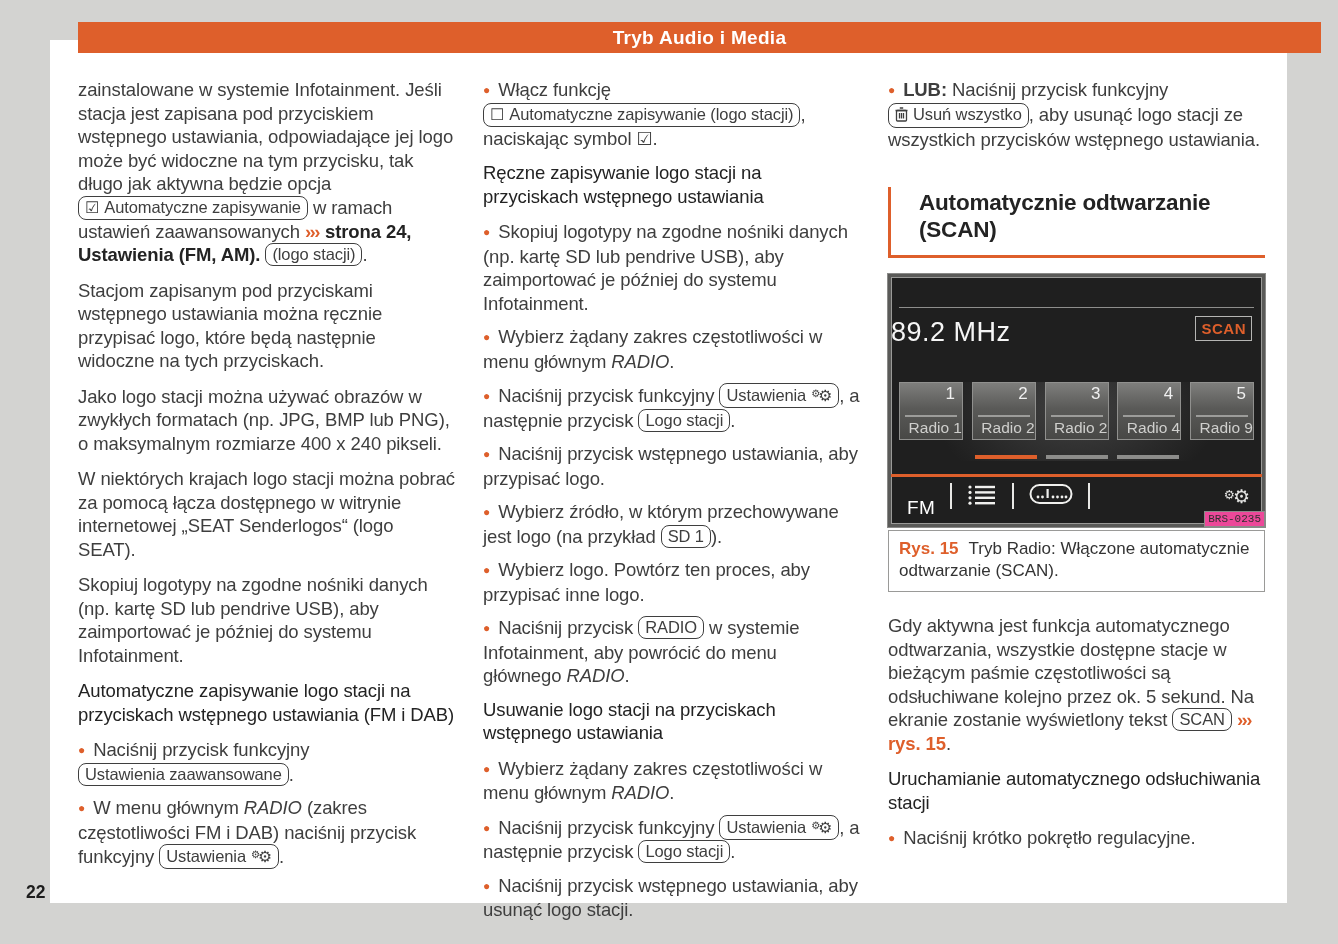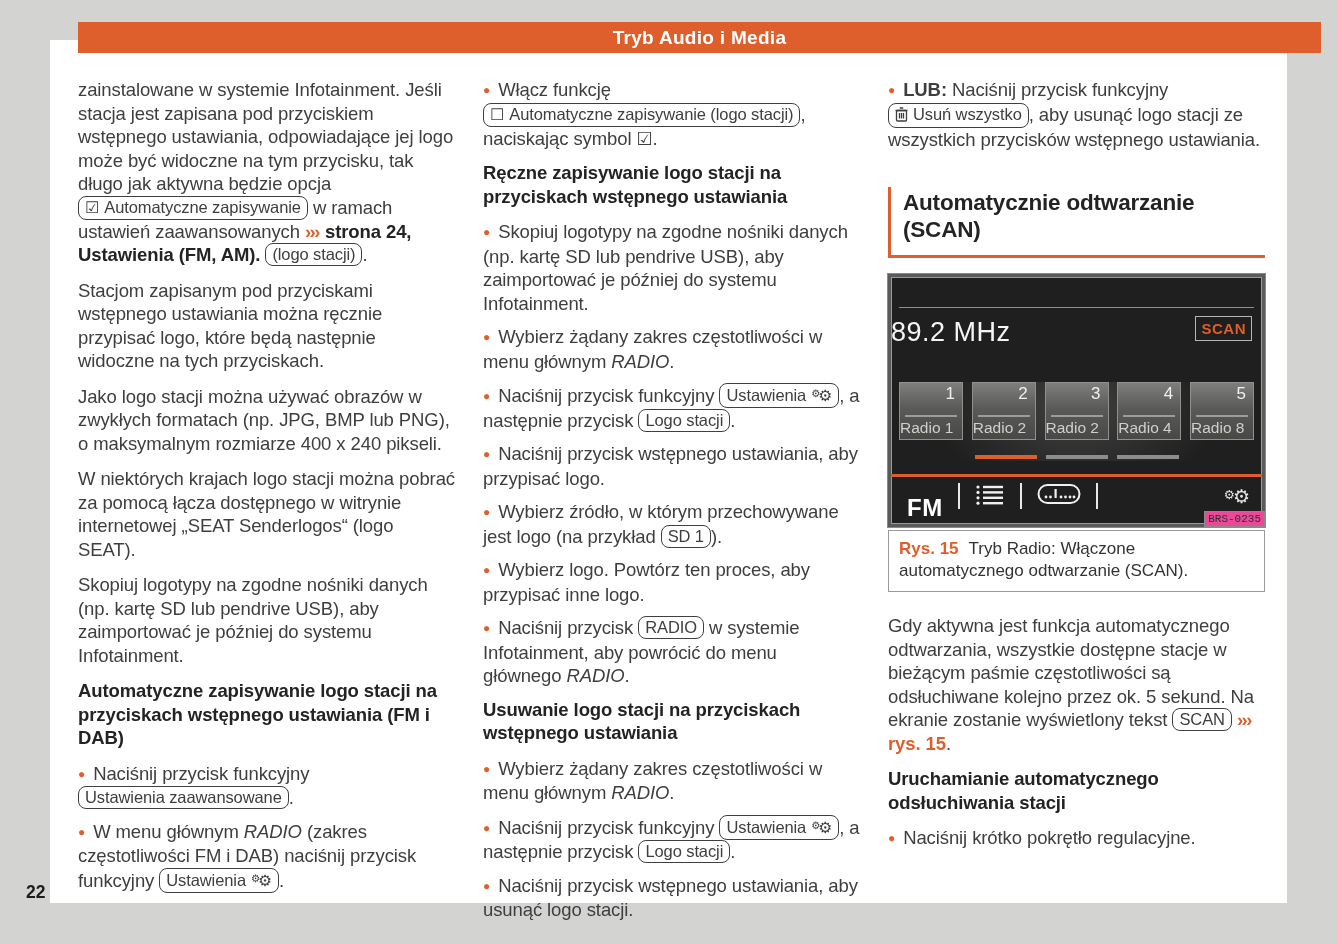--- a/index.html
+++ b/index.html
@@ -29,27 +29,27 @@
   .page-number{
     position:absolute;left:26px;top:882px;
     font-size:17.5px;font-weight:bold;color:#1d1d1d;
   }
   .col{position:absolute;top:38px;width:377px;}
   .col1{left:28px}.col2{left:433px}.col3{left:838px}
   .para{margin:0 0 12px;font-size:18.5px;line-height:23.5px;letter-spacing:-.1px;}
   .para.bullet{margin-bottom:10px;}
   .dot{color:var(--accent);font-size:12px;margin-right:8px;vertical-align:2px;}
   .subheading{
-    font-size:18.5px;line-height:23.5px;font-weight:bold;color:var(--heading);
+    font-size:18.5px;line-height:23.5px;font-weight:normal;color:var(--heading);
     margin:8px 0 12px;letter-spacing:-.1px;
   }
   .section-heading{
     font-size:22.5px;line-height:27px;font-weight:bold;color:var(--heading);
     border-left:3px solid var(--accent);border-bottom:3px solid var(--accent);
-    padding:2px 0 12px 12px;margin:36px 0 16px;letter-spacing:-.2px;
+    padding:2px 0 12px 28px;margin:36px 0 16px;letter-spacing:-.2px;
   }
   .kbtn{
     display:inline-block;border:1.5px solid #3f3f3f;border-radius:8px;
     padding:0 6px 1px;font-size:16.5px;line-height:20px;white-space:nowrap;
     background:#fff;vertical-align:1px;
   }
   .kbtn .ic-box{font-size:16px;margin-right:5px;}
   .kbtn .ic-trash{margin-right:5px;vertical-align:-2px;}
   .sym{font-size:18px;}
   .ic-gears{margin-left:5px;}
@@ -80,27 +80,27 @@
     background:radial-gradient(ellipse 55% 160% at 50% 35%, rgba(140,140,140,.30), transparent 70%);
     padding-bottom:2px;
   }
   .presets{display:flex;justify-content:space-between;padding:0 8px;}
   .preset{
     width:64px;height:58px;border:1px solid #90908e;display:flex;flex-direction:column;
     background:linear-gradient(180deg,#7e7e7c 0%,#5a5a58 45%,#484846 100%);
   }
   .pnum{flex:1;text-align:right;padding:1px 7px 0 0;color:#f0f0f0;font-size:17px;line-height:20px;}
   .psep{border-top:2px solid #9c9c9a;margin:0 5px;}
-  .plabel{text-align:left;color:#cfcfcd;font-size:15.5px;line-height:21px;padding-bottom:1px;}
+  .plabel{text-align:right;color:#cfcfcd;font-size:15.5px;line-height:21px;padding-bottom:1px;}
   .dots{margin-top:15px;display:flex;justify-content:center;gap:9px;}
   .bar{width:62px;height:4px;background:#8c8c8a;}
   .bar.active{background:var(--accent);}
   .rule{margin-top:13px;border-top:3px solid var(--accent);}
   .bbar{height:37px;display:flex;align-items:center;padding:0 12px 0 16px;gap:15px;}
-  .band{color:#fff;font-size:24px;font-weight:bold;letter-spacing:.5px;margin-top:24px;}
+  .band{color:#fff;font-size:19px;font-weight:normal;letter-spacing:.5px;margin-top:24px;}
   .vdiv{width:2px;height:26px;background:#e8e8e6;}
   .spacer{flex:1;}
   .ic-settings{color:#e4e4e2;font-size:20px;line-height:1;}
   .brs{
     position:absolute;right:-3px;bottom:-3px;background:#ec4899;border:1px solid #8a8a88;
     color:#2f2f2f;font-size:11px;font-family:"Liberation Mono",monospace;
     padding:0 3px;line-height:14px;
   }
   .figcap{
     border:1px solid #9a9a98;margin-top:3px;padding:7px 10px 9px;
@@ -179,21 +179,21 @@
               <span class="plabel">Radio 2</span>
             </div>
             <div class="preset">
               <span class="pnum">4</span>
               <span class="psep"></span>
               <span class="plabel">Radio 4</span>
             </div>
             <div class="preset">
               <span class="pnum">5</span>
               <span class="psep"></span>
-              <span class="plabel">Radio 8</span>
+              <span class="plabel">Radio 9</span>
             </div>
           </div>
           <div class="dots">
             <span class="bar active"></span>
             <span class="bar"></span>
             <span class="bar"></span>
           </div>
         </div>
         <div class="rule"></div>
         <div class="bbar">
@@ -228,21 +228,21 @@
               </g>
             </svg>
           </span>
           <span class="vdiv"></span>
           <span class="spacer"></span>
           <span class="ic-settings"><span class="g1">⚙</span><span class="g2">⚙</span></span>
         </div>
         <span class="brs">BRS-0235</span>
       </div>
       <figcaption class="figcap">
-        <b class="figlabel">Rys. 15</b><span>Tryb Radio: Włączone automatycznego odtwarzanie (SCAN).</span>
+        <b class="figlabel">Rys. 15</b><span>Tryb Radio: Włączone automatycznie odtwarzanie (SCAN).</span>
       </figcaption>
     </figure>
 
     <div>
         <p class="para">Gdy aktywna jest funkcja automatycznego odtwarzania, wszystkie dostępne stacje w bieżącym paśmie częstotliwości są odsłuchiwane kolejno przez ok. 5 sekund. Na ekranie zostanie wyświetlony tekst <span class="kbtn"><span class="kbtn-label">SCAN</span></span> <span class="ref-arrows">›››</span><b class="ref-orange"> rys. 15</b>.</p>
         <h3 class="subheading">Uruchamianie automatycznego odsłuchiwania stacji</h3>
         <p class="para bullet"><span class="dot">●</span>Naciśnij krótko pokrętło regulacyjne.</p>
       </div>
   </div>
 </div>

